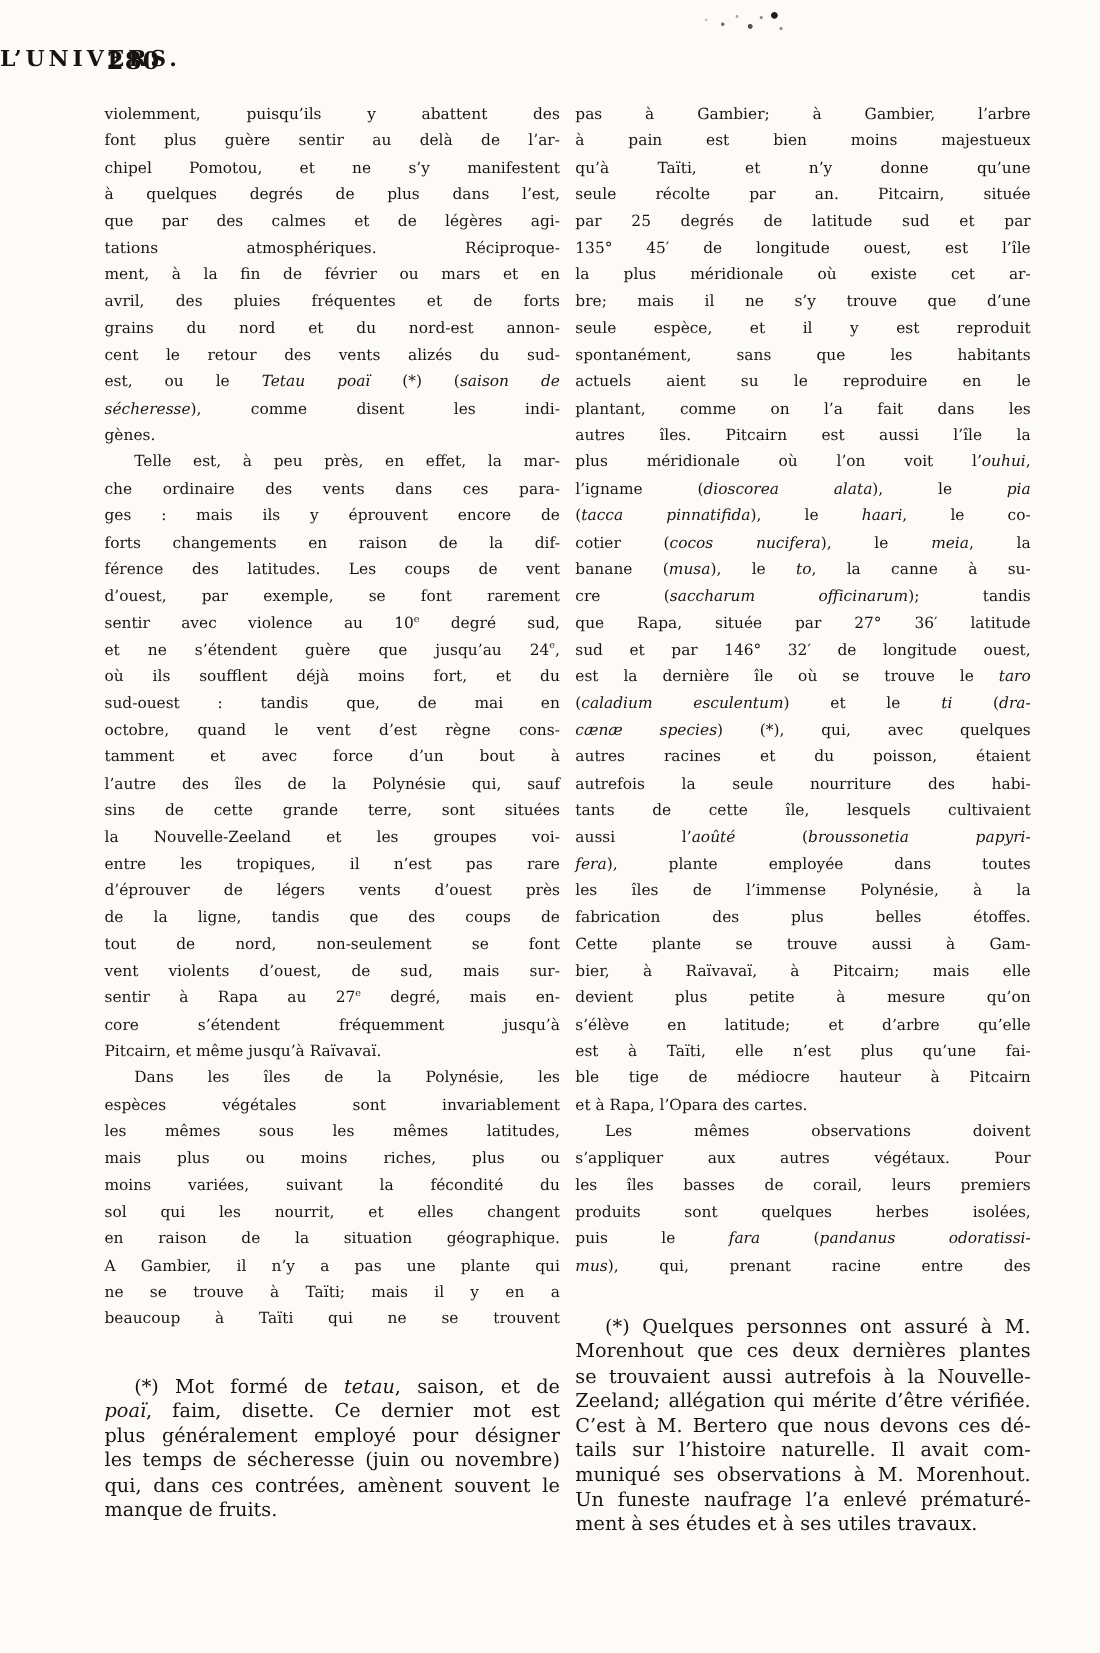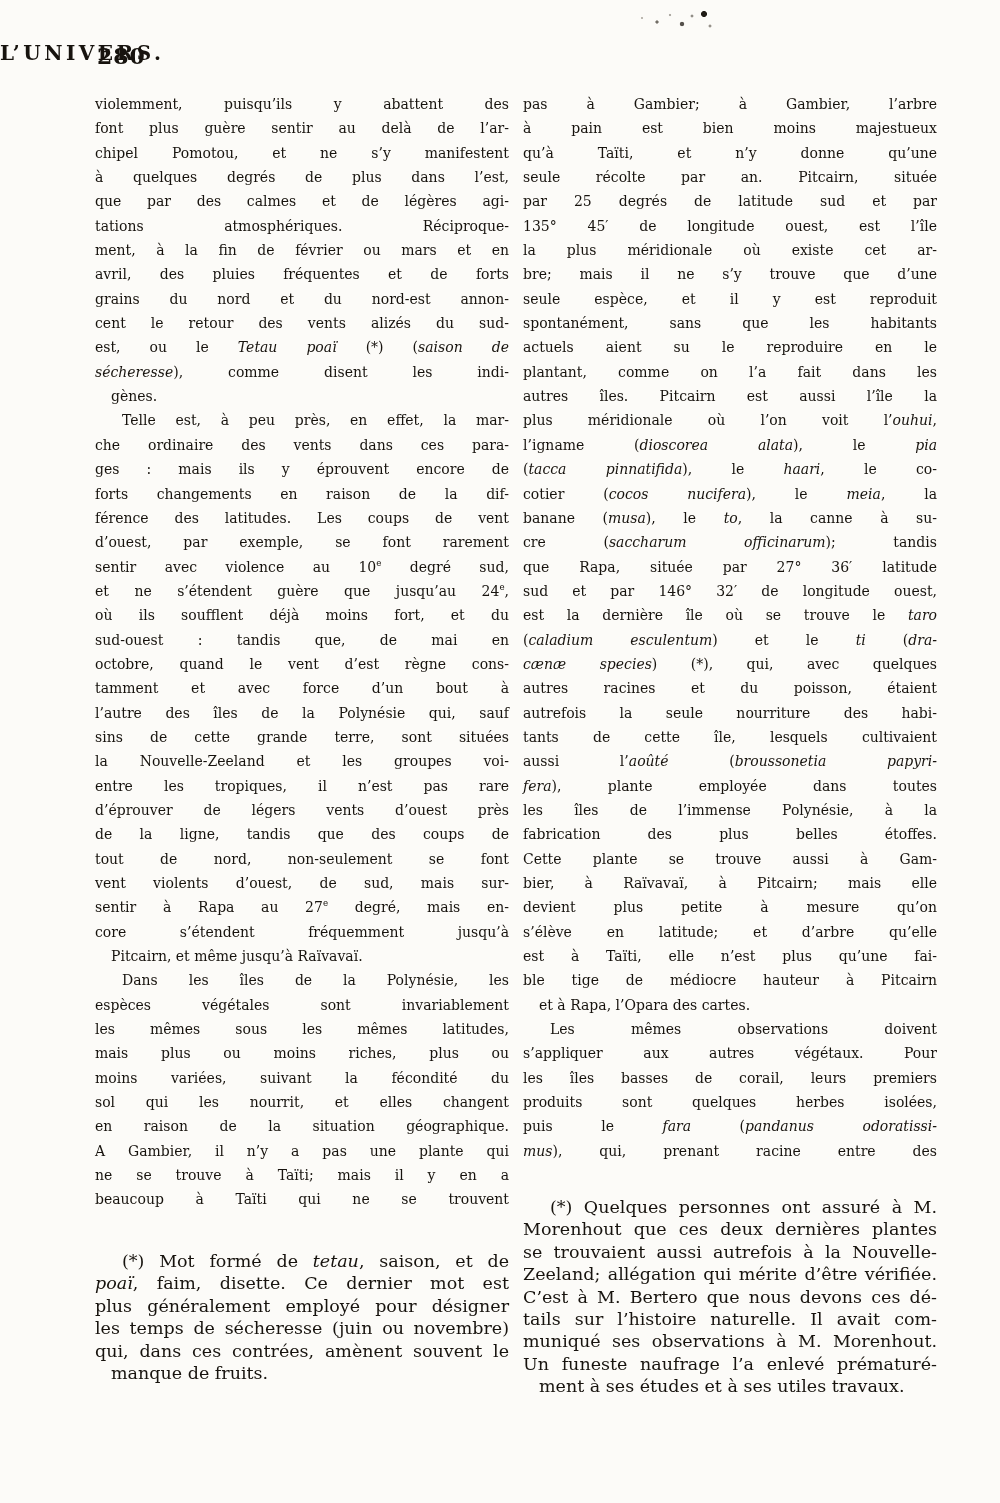--- a/index.html
+++ b/index.html
@@ -43,21 +43,21 @@
     font-size: 17.5px;
     line-height: 22.4px;
   }
   .footnote.left  { left: 95px;  top: 1250px; }
   .footnote.right { left: 523px; top: 1196px; }
   .line {
     text-align: justify;
     text-align-last: justify;
     white-space: normal;
   }
-  .line.last { text-align-last: left; margin-left: 16px; }
+  .line.last { text-align-last: left; }
   .line.indent { text-indent: 27px; }
   sup { font-size: 0.62em; line-height: 0; vertical-align: super; }
   i { font-style: italic; }
   .scan-smudge {
     position: absolute;
     left: 612px; top: 6px;
     width: 120px; height: 26px;
     background:
       radial-gradient(circle 4px at 92px 8px,  rgba(20,16,10,0.95) 0 2.6px, transparent 3.4px),
       radial-gradient(circle 3px at 70px 18px, rgba(30,25,18,0.75) 0 1.8px, transparent 2.6px),

